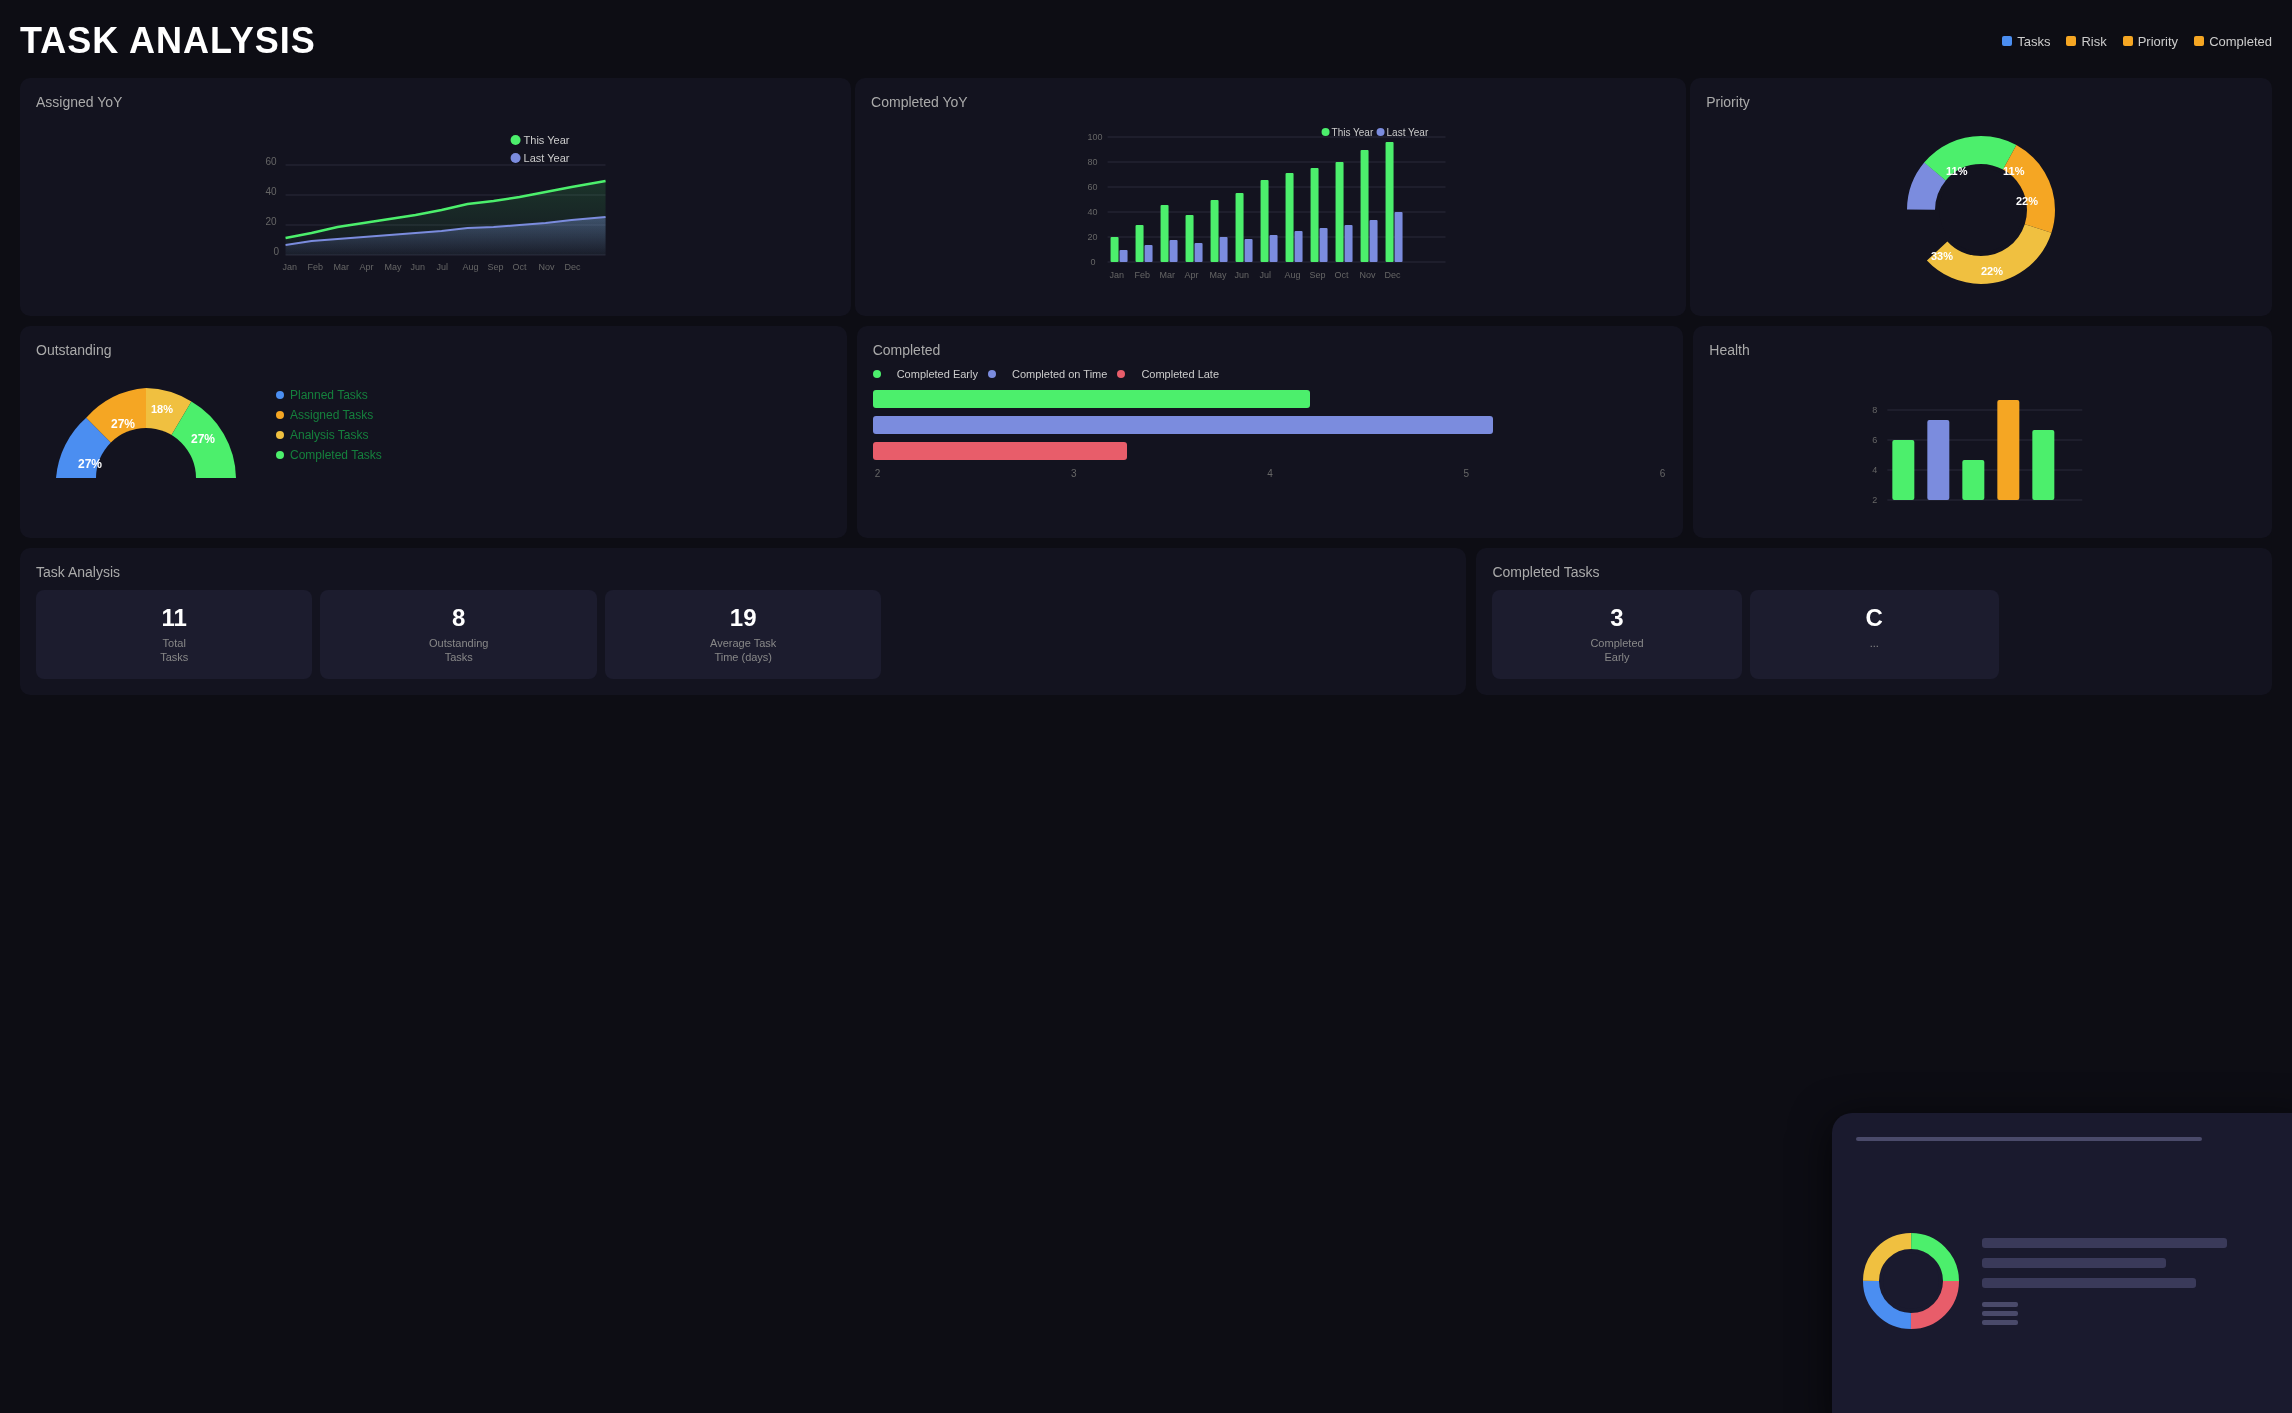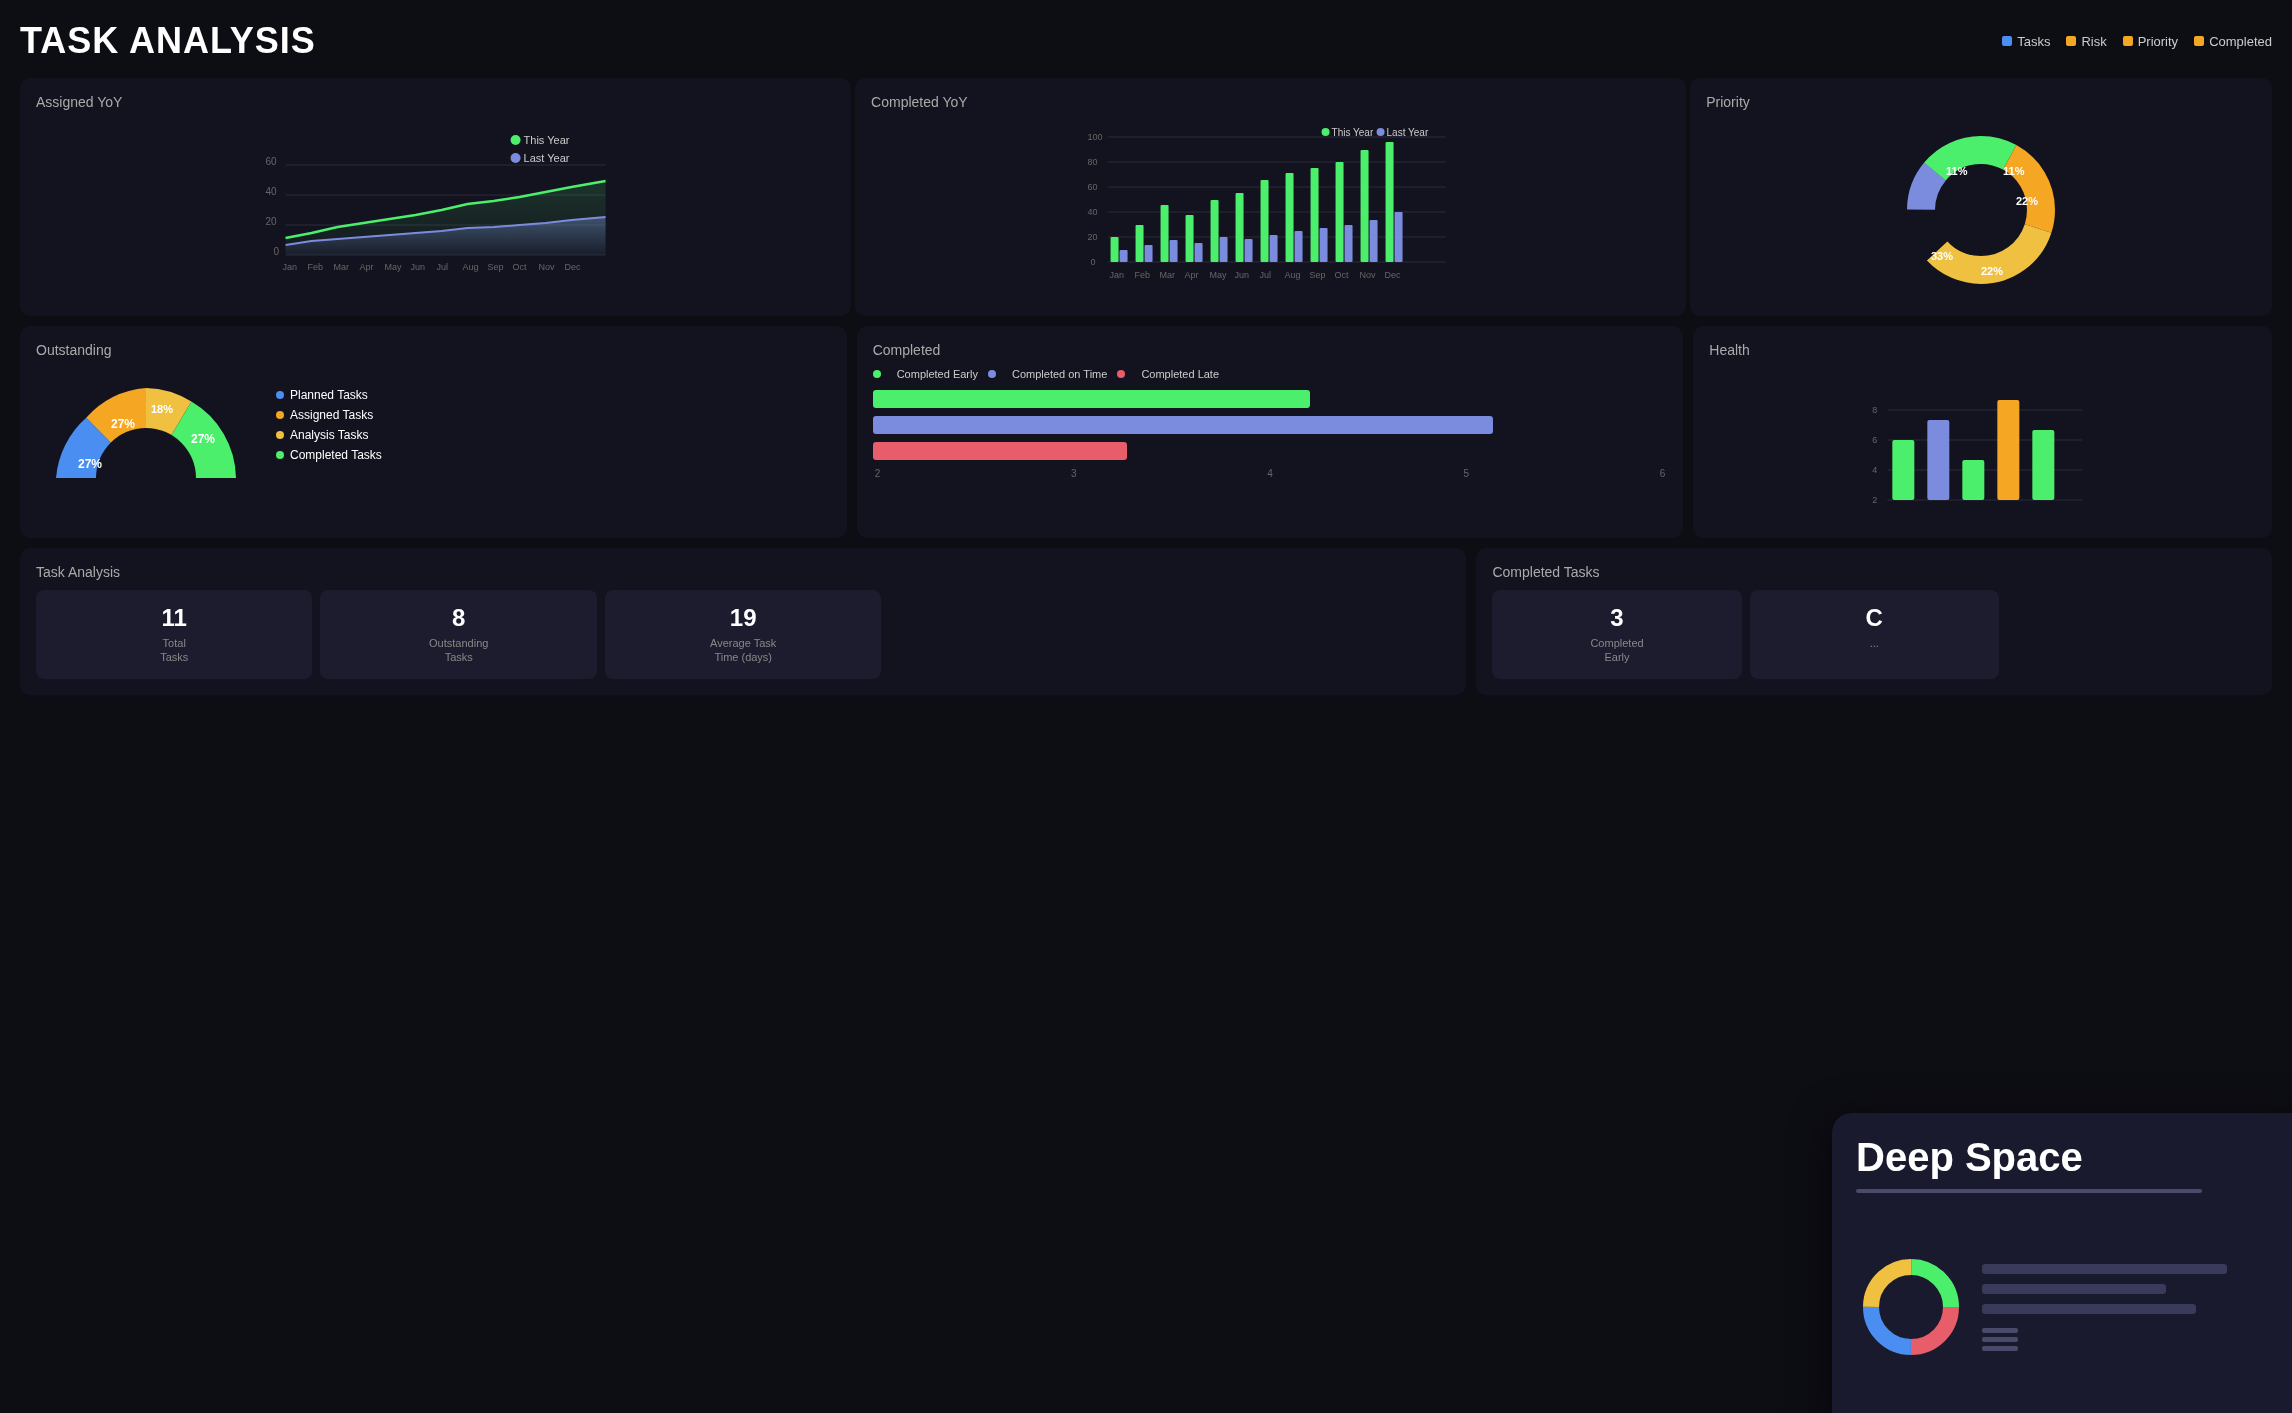--- a/index.html
+++ b/index.html
@@ -89,21 +89,21 @@
       position: relative;
     }
     
     .outstanding-wrap {
       display: flex;
       align-items: center;
       gap: 20px;
     }
     .outstanding-legend {
       font-size: 12px;
-      color: #ffffff;
+      color: #15803d;
     }
     .outstanding-legend div {
       display: flex;
       align-items: center;
       gap: 6px;
       margin-bottom: 6px;
     }
     .outstanding-legend .dot {
       width: 8px;
       height: 8px;
@@ -565,21 +565,20 @@
       </div>
       <div class="stat-card">
         <div class="stat-value">C</div>
         <div class="stat-label">...</div>
       </div>
     </div>
   </div>
 </div>
 
 <div class="deep-space-overlay">
-  <div class="ds-title">Deep Space</div>
   <div class="ds-subtitle-bar"></div>
   <div class="ds-content">
 
     <div style="display:flex;gap:16px;align-items:center;flex:1;">
       <svg width="110" height="110" viewBox="0 0 110 110">
         <circle cx="55" cy="55" r="40" fill="none" stroke="#e85d6a" stroke-width="16" stroke-dasharray="62.8 188.4" stroke-dashoffset="0"></circle>
         <circle cx="55" cy="55" r="40" fill="none" stroke="#4b8ef1" stroke-width="16" stroke-dasharray="62.8 188.4" stroke-dashoffset="-62.8"></circle>
         <circle cx="55" cy="55" r="40" fill="none" stroke="#f0c040" stroke-width="16" stroke-dasharray="62.8 188.4" stroke-dashoffset="-125.6"></circle>
         <circle cx="55" cy="55" r="40" fill="none" stroke="#4cef6c" stroke-width="16" stroke-dasharray="62.8 188.4" stroke-dashoffset="-188.4"></circle>
         <circle cx="55" cy="55" r="28" fill="#1a1a2e"></circle>

